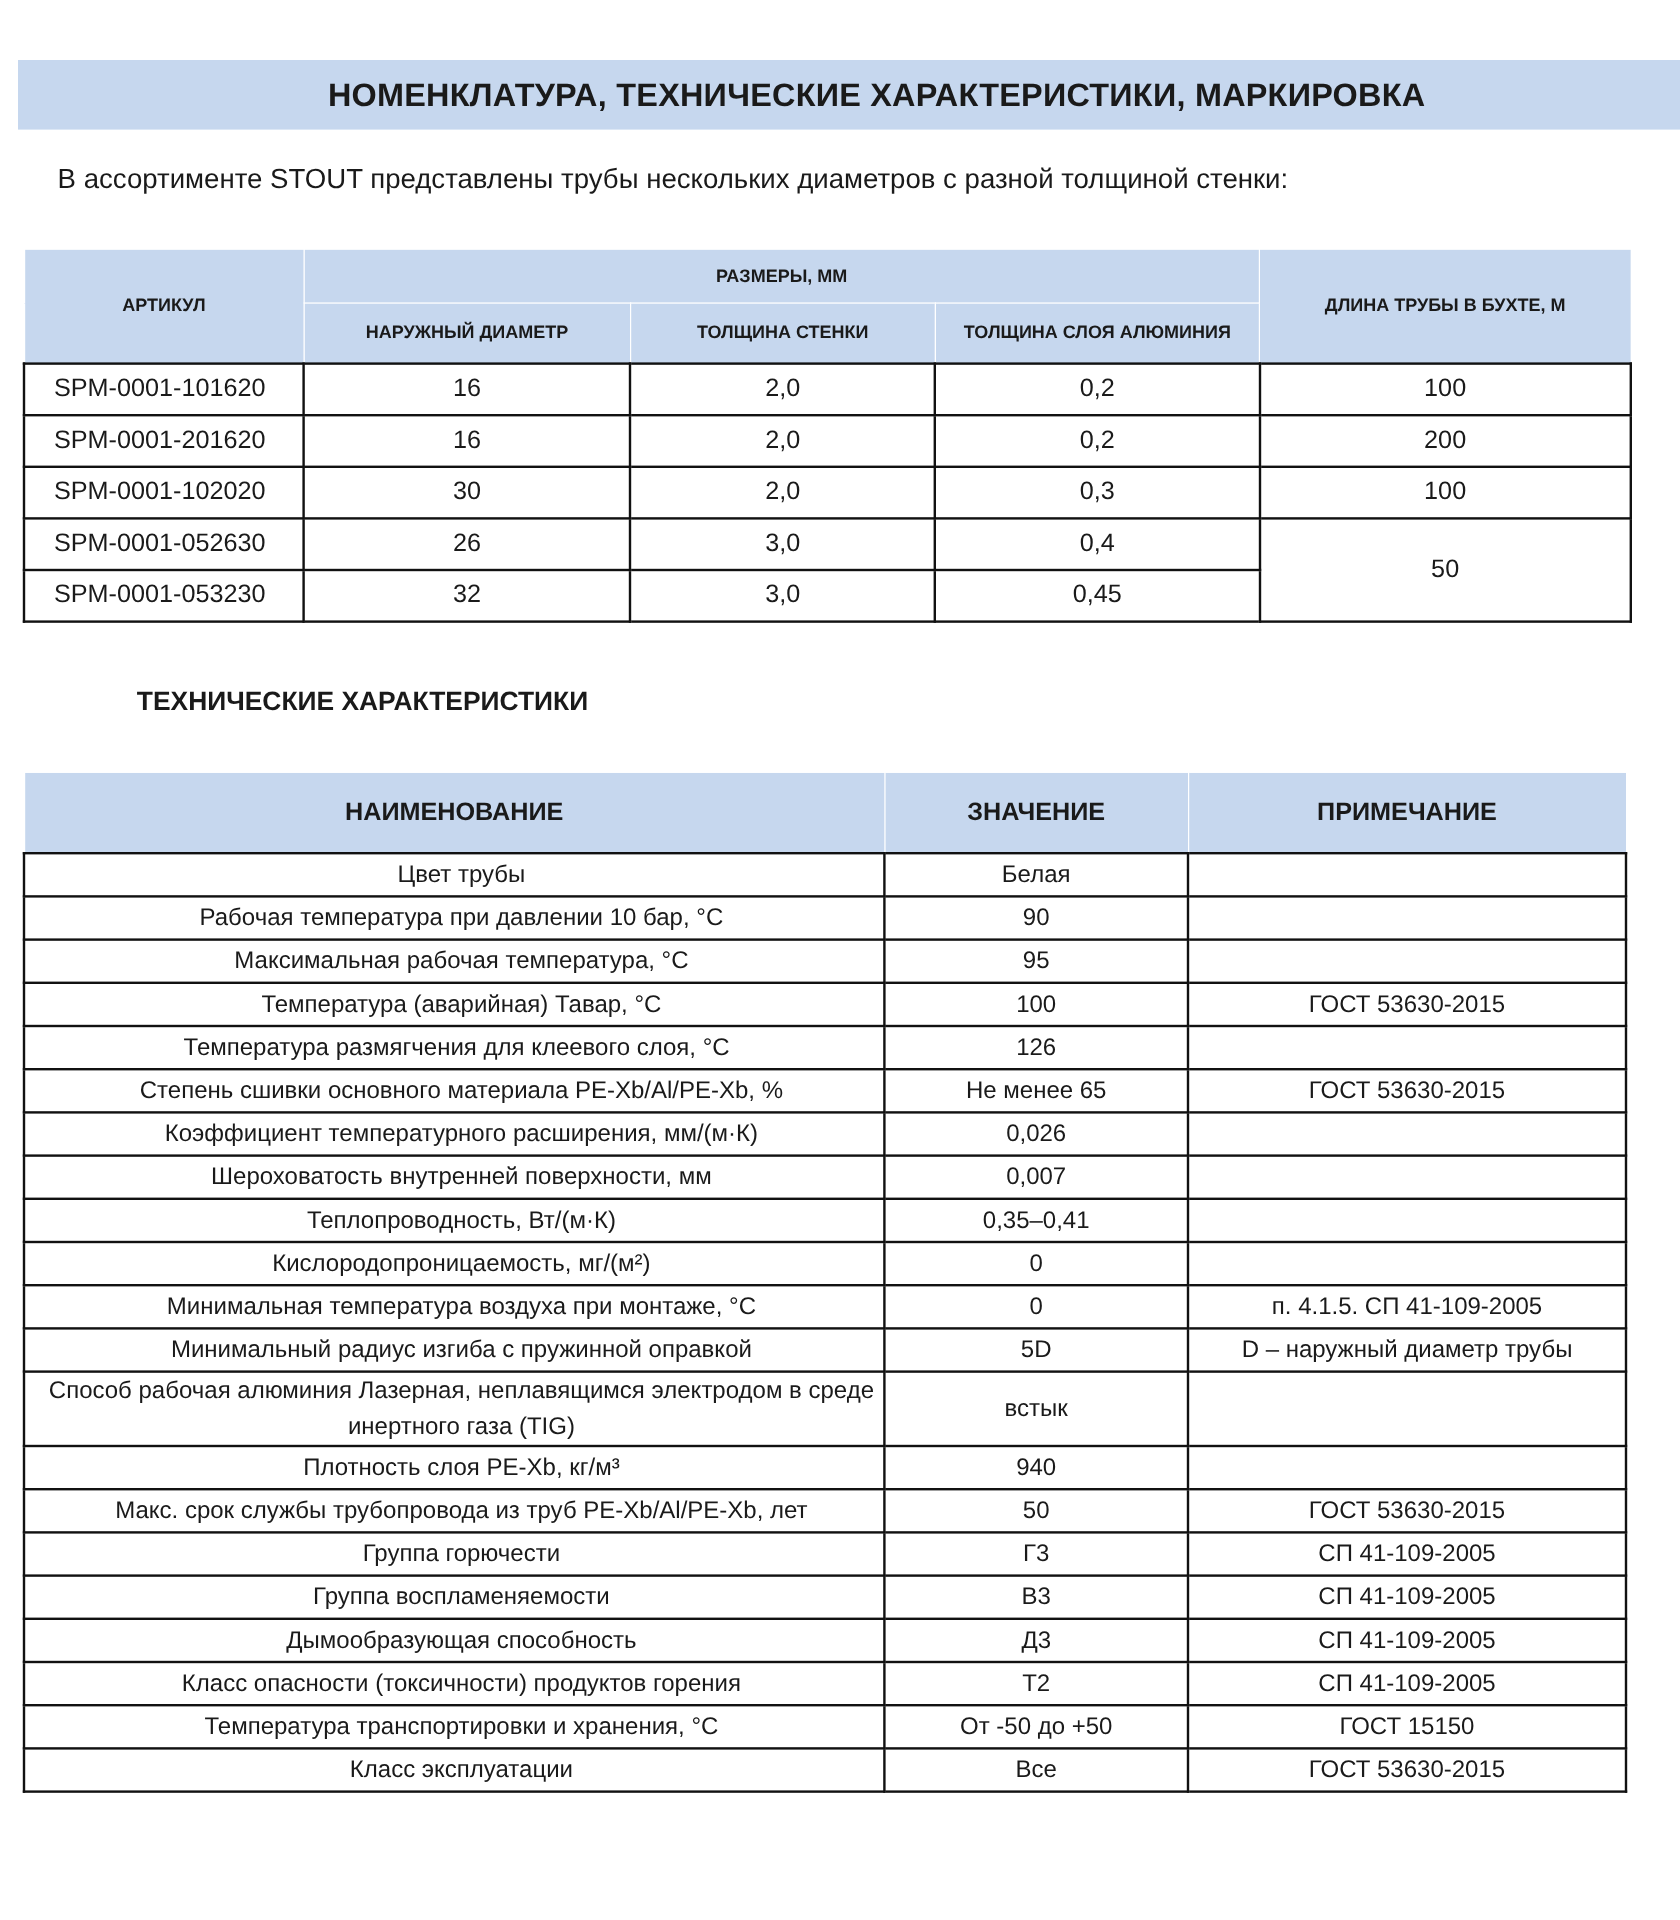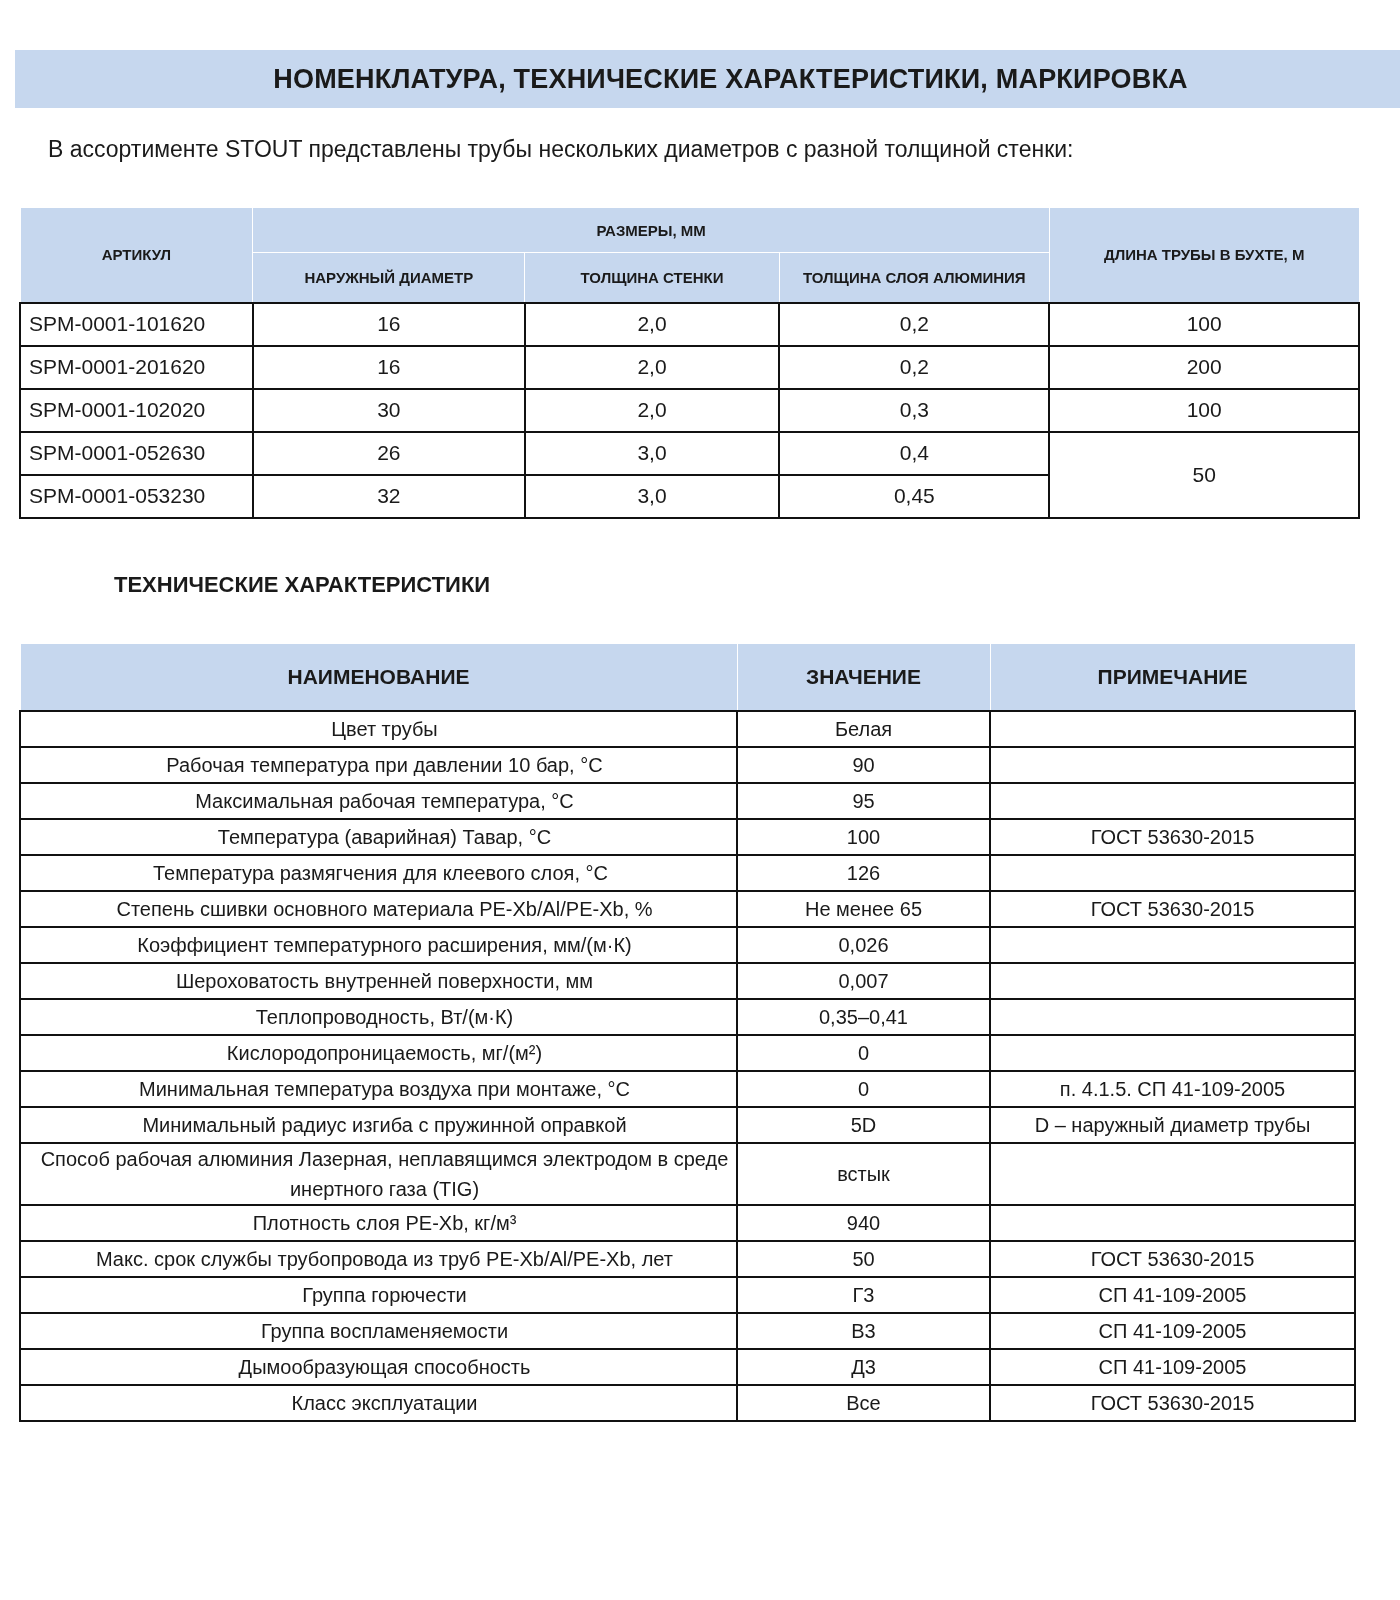--- a/index.html
+++ b/index.html
@@ -4,21 +4,21 @@
 <style>
   html, body { margin:0; padding:0; background:#ffffff; }
   body { width:1400px; height:1600px; position:relative; font-family:"Liberation Sans", sans-serif; color:#1a1a1a; }
   .banner { position:absolute; left:15px; top:50px; width:1345px; height:58px; background:#c6d7ee; display:flex; align-items:center; justify-content:center;padding-left:43px; }
   .banner span { font-size:27px; font-weight:bold; letter-spacing:0.2px; }
   .intro { position:absolute; left:48px; top:136px; font-size:23px; }
   table { border-collapse:collapse; position:absolute; }
   .t1 { left:19px; top:207px; width:1341px; }
   .t1 th { background:#c6d7ee; font-size:15px; font-weight:bold; border:1px solid #ffffff; text-align:center; padding:0 6px; }
   .t1 td { border:2px solid #111; font-size:21px; text-align:center; height:41px; padding:0; }
-  .t1 td.art { text-align:left; padding-left:8px; }
+  .t1 td.art { text-align:left; padding-left:24px; }
   .sub { position:absolute; left:114px; top:572px; font-size:22px; font-weight:bold; }
   .t2 { left:19px; top:643px; width:1337px; }
   .t2 th { background:#c6d7ee; font-size:21px; font-weight:bold; border:1px solid #ffffff; height:64px; text-align:center; }
   .t2 td { border:2px solid #111; font-size:20px; height:34px; padding:0; }
   .t2 td.name { text-align:center; padding-left:12px; }
   .t2 td.val, .t2 td.note { text-align:center; }
   .t2 tr.tall td { height:60px; line-height:30px; }
 </style>
 </head>
 <body>
@@ -175,18 +175,28 @@
         <td class="name">Группа воспламеняемости</td>
         <td class="val">В3</td>
         <td class="note">СП 41-109-2005</td>
       </tr>
     <tr>
         <td class="name">Дымообразующая способность</td>
         <td class="val">Д3</td>
         <td class="note">СП 41-109-2005</td>
       </tr>
     <tr>
+        <td class="name">Класс опасности (токсичности) продуктов горения</td>
+        <td class="val">Т2</td>
+        <td class="note">СП 41-109-2005</td>
+      </tr>
+    <tr>
+        <td class="name">Температура транспортировки и хранения, °С</td>
+        <td class="val">От -50 до +50</td>
+        <td class="note">ГОСТ 15150</td>
+      </tr>
+    <tr>
         <td class="name">Класс эксплуатации</td>
         <td class="val">Все</td>
         <td class="note">ГОСТ 53630-2015</td>
       </tr>
   </tbody>
 </table>
 
 </body></html>

